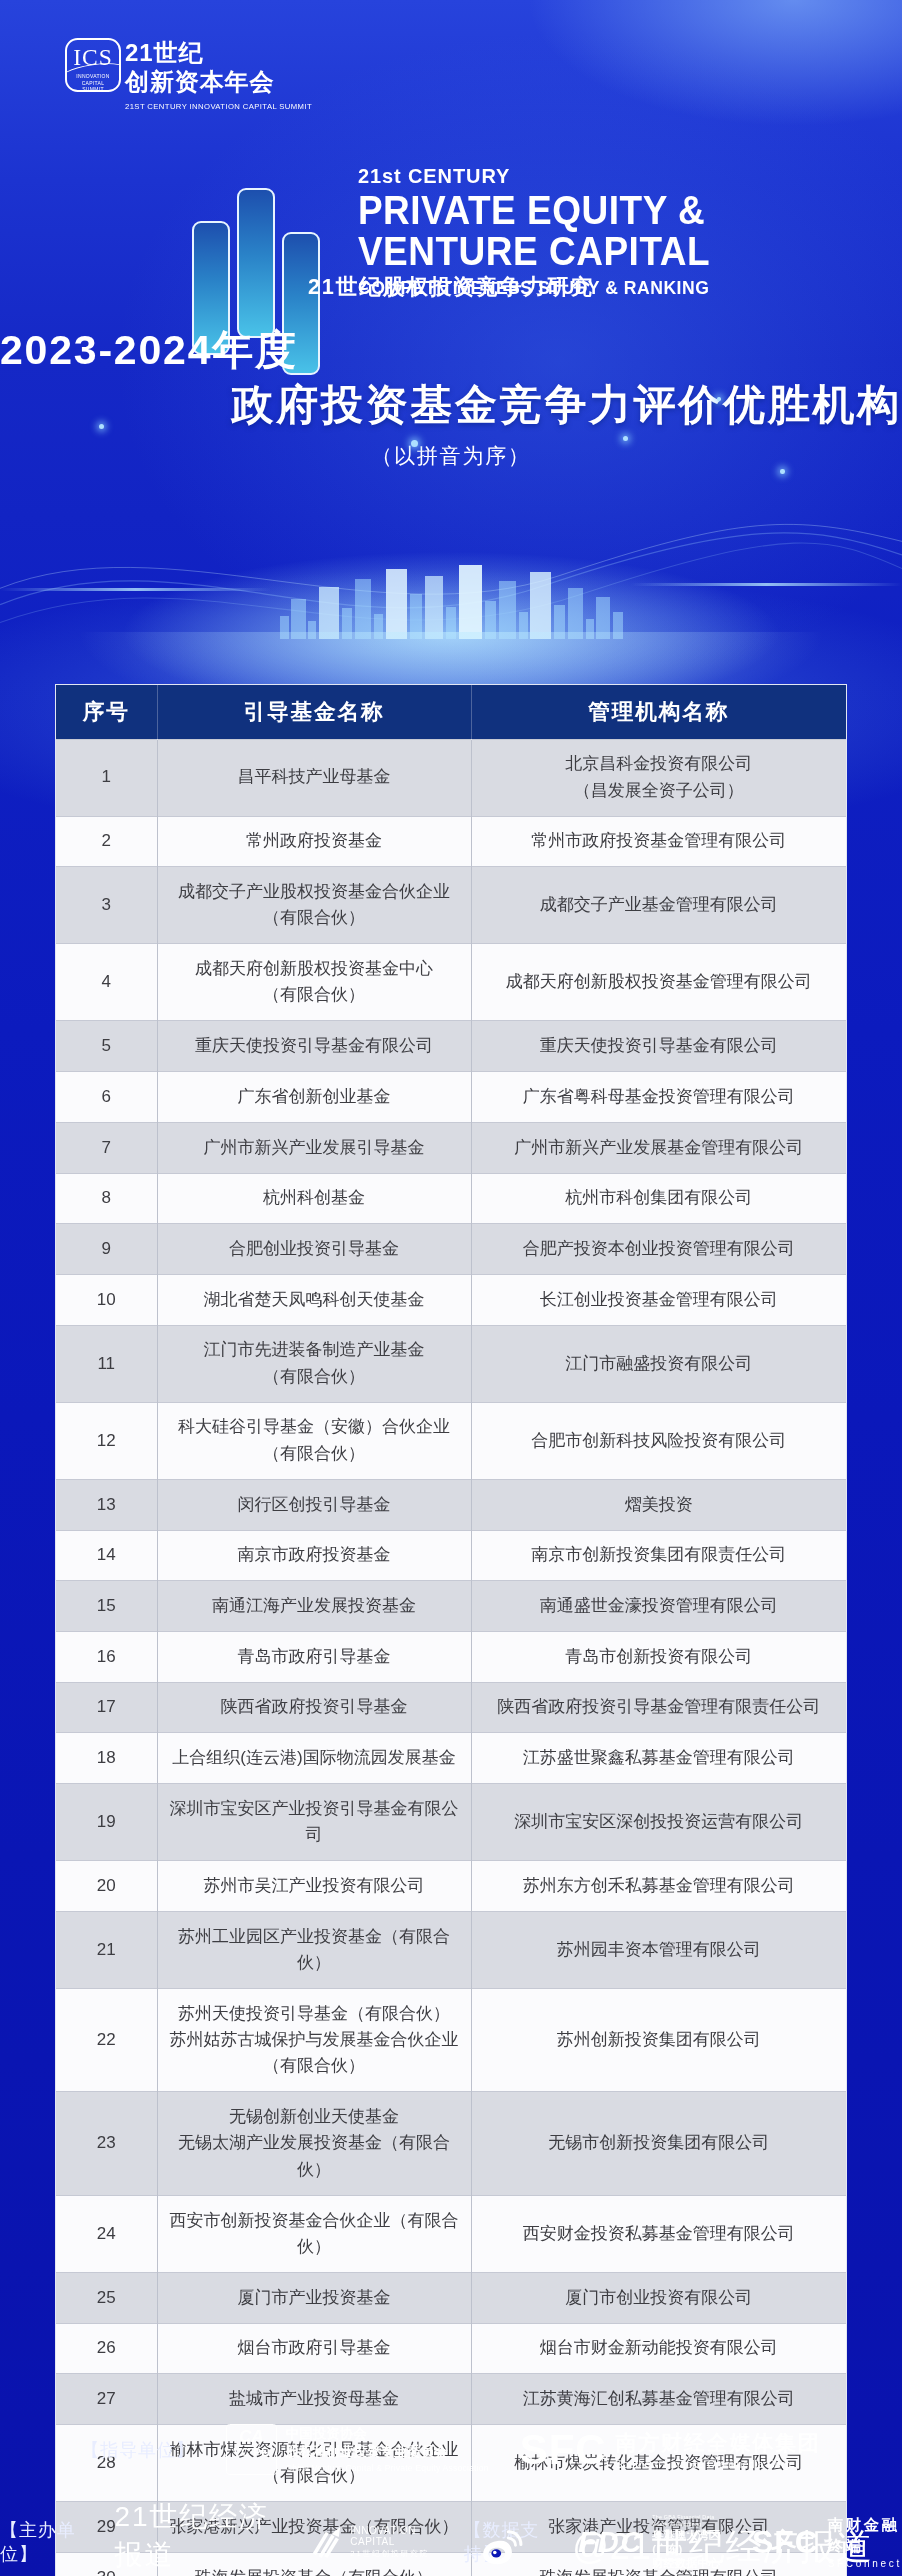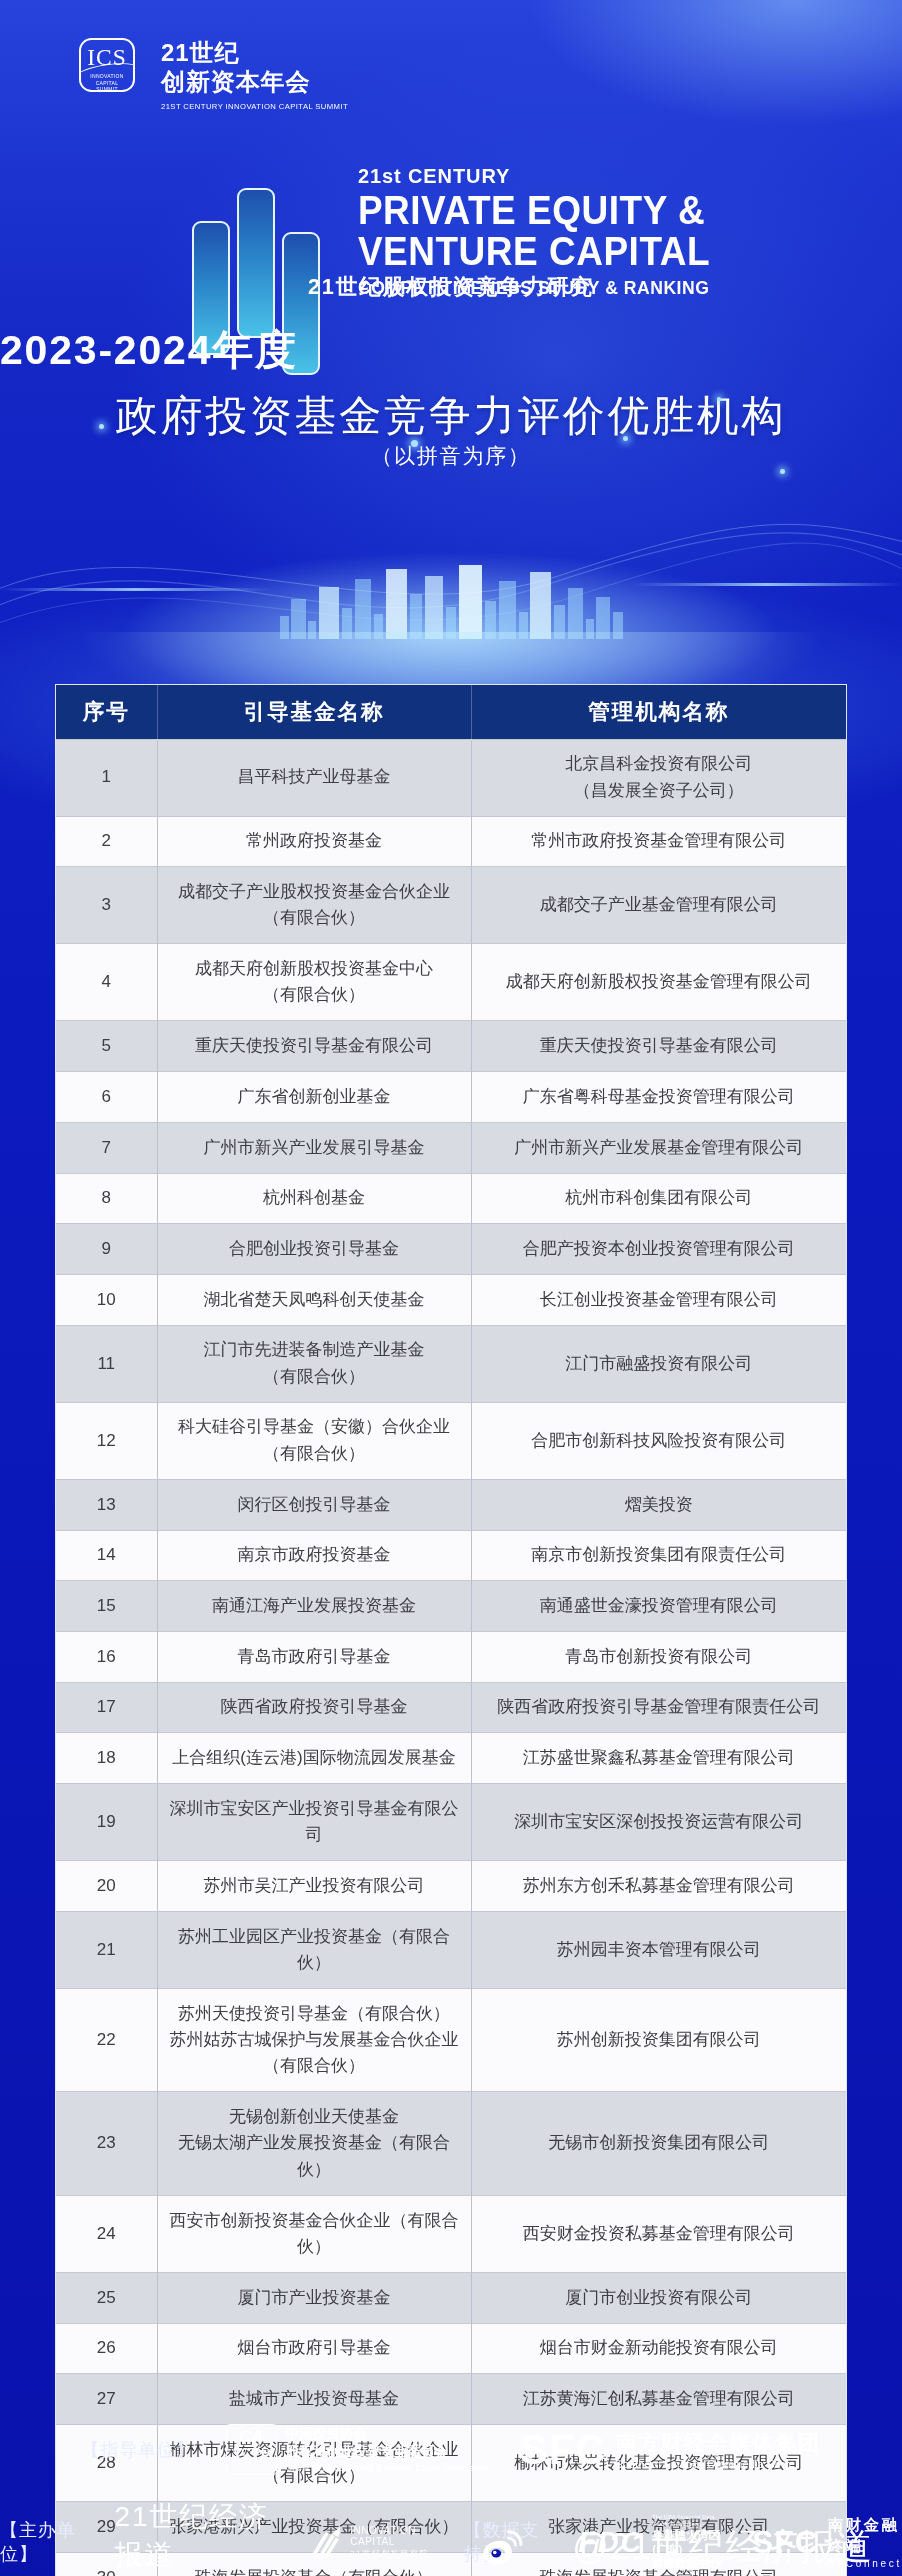--- a/index.html
+++ b/index.html
@@ -7,21 +7,21 @@
   .poster{
     position:relative; width:902px; height:2576px; margin:0 auto; overflow:hidden; color:#fff;
     background:
       radial-gradient(ellipse 379px 180px at 88% 0%, rgba(150,200,255,.55), rgba(150,200,255,0) 70%),
       radial-gradient(ellipse 632px 469px at 62% 14%, rgba(70,120,240,.35), rgba(70,120,240,0) 70%),
       radial-gradient(ellipse 505px 126px at 50% 24.6%, rgba(170,225,255,.75), rgba(170,225,255,0) 65%),
       radial-gradient(ellipse 812px 199px at 50% 27.5%, rgba(120,200,255,.35), rgba(120,200,255,0) 70%),
       linear-gradient(180deg,#2743dc 0%,#1c33d0 7%,#1528c6 14%,#0f20c2 26%,#0c1bbe 40%,#0b18ba 55%,#0a16b4 72%,#0a14b0 88%,#0a12ac 100%);
   }
   
-  .ics-brand{ position:absolute; top:38px; left:79px; display:flex; align-items:flex-start; gap:26px; }
+  .ics-brand{ position:absolute; top:38px; left:65px; display:flex; align-items:flex-start; gap:4px; }
   .ics-box{ width:56px; height:54px; border:2.3px solid #fff; border-radius:12.6px; text-align:center; padding-top:3.6px; position:relative; overflow:hidden;}
   .ics-acronym{ font-family:"Liberation Serif","DejaVu Serif",serif; font-size:23.5px; letter-spacing:0.9px; }
   .ics-arc{ position:absolute; left:-12.6px; top:23.5px; width:81px; height:31px; border-top:1.4px solid #fff; border-radius:50%; transform:rotate(-8deg); }
   .ics-sub{ font-size:5px; line-height:1.25; letter-spacing:0.3px; margin-top:2.7px; white-space:pre-line; }
   .ics-text .cn{ font-size:24px; font-weight:bold; line-height:1.22; letter-spacing:0.9px; }
   .ics-text .en{ font-size:7.7px; letter-spacing:0.4px; margin-top:4.5px; border-top:0.9px solid rgba(255,255,255,.0); }
   
   .hero{ position:absolute; top:165px; left:0; width:100%; display:flex; justify-content:center; }
   .hero-inner{ display:flex; align-items:flex-start; gap:32px; }
   .bars{ position:relative; width:134px; height:180px; margin-top:10.8px; }
@@ -29,21 +29,21 @@
   .bar1{ left:0; top:45px; width:38px; height:134px; }
   .bar2{ left:45px; top:12.6px; width:38px; height:150px; }
   .bar3{ left:90px; top:56px; width:38px; height:143px; }
   .hero-text{ text-align:left; }
   .hero-century{ font-size:20px; font-weight:bold; letter-spacing:0.9px; }
   .hero-line-big{ font-size:37px; font-weight:bold; letter-spacing:0.5px; line-height:1.12; transform:scaleY(1.08); transform-origin:left top;}
   .hero-line-small{ font-size:17.6px; font-weight:bold; letter-spacing:0.5px; margin-top:7.2px; }
   .study-cn{ position:absolute; top:272px; width:100%; text-align:center; font-size:21.7px; font-weight:bold; letter-spacing:1.8px; }
   
   .year{ position:absolute; top:323px; width:100%; text-align:left; font-size:41px; font-weight:bold; letter-spacing:1.8px; }
-  .main-title{ position:absolute; top:388px; width:100%; text-align:center; font-size:42px; font-weight:normal; letter-spacing:2.7px; text-shadow:0 1.8px 5.4px rgba(0,30,120,.5); }
+  .main-title{ position:absolute; top:377px; width:100%; text-align:right; font-size:42px; font-weight:bold; letter-spacing:2.7px; text-shadow:0 1.8px 5.4px rgba(0,30,120,.5); }
   .subtitle{ position:absolute; top:442px; width:100%; text-align:center; font-size:21px; letter-spacing:1.8px; }
   
   .waves{ position:absolute; top:469px; left:0; }
   .skyline{ position:absolute; top:561px; left:0; width:100%; height:78px; display:flex; align-items:flex-end; justify-content:center; gap:2.7px; }
   .skyline div{ background:rgba(170,225,255,.5); }
   .beam{ position:absolute; top:632px; left:0; width:100%; height:135px;
     background:radial-gradient(ellipse 55% 100% at 50% 0%, rgba(190,235,255,.55), rgba(190,235,255,0) 75%); }
   .streak{ position:absolute; height:2.7px; border-radius:1.8px; background:linear-gradient(90deg, rgba(140,210,255,0), rgba(180,230,255,.8), rgba(140,210,255,0)); }
   .dot{ position:absolute; width:5.4px; height:5.4px; border-radius:50%; background:#aee0ff; box-shadow:0 0 7.2px 2.7px rgba(140,210,255,.7); }
   

